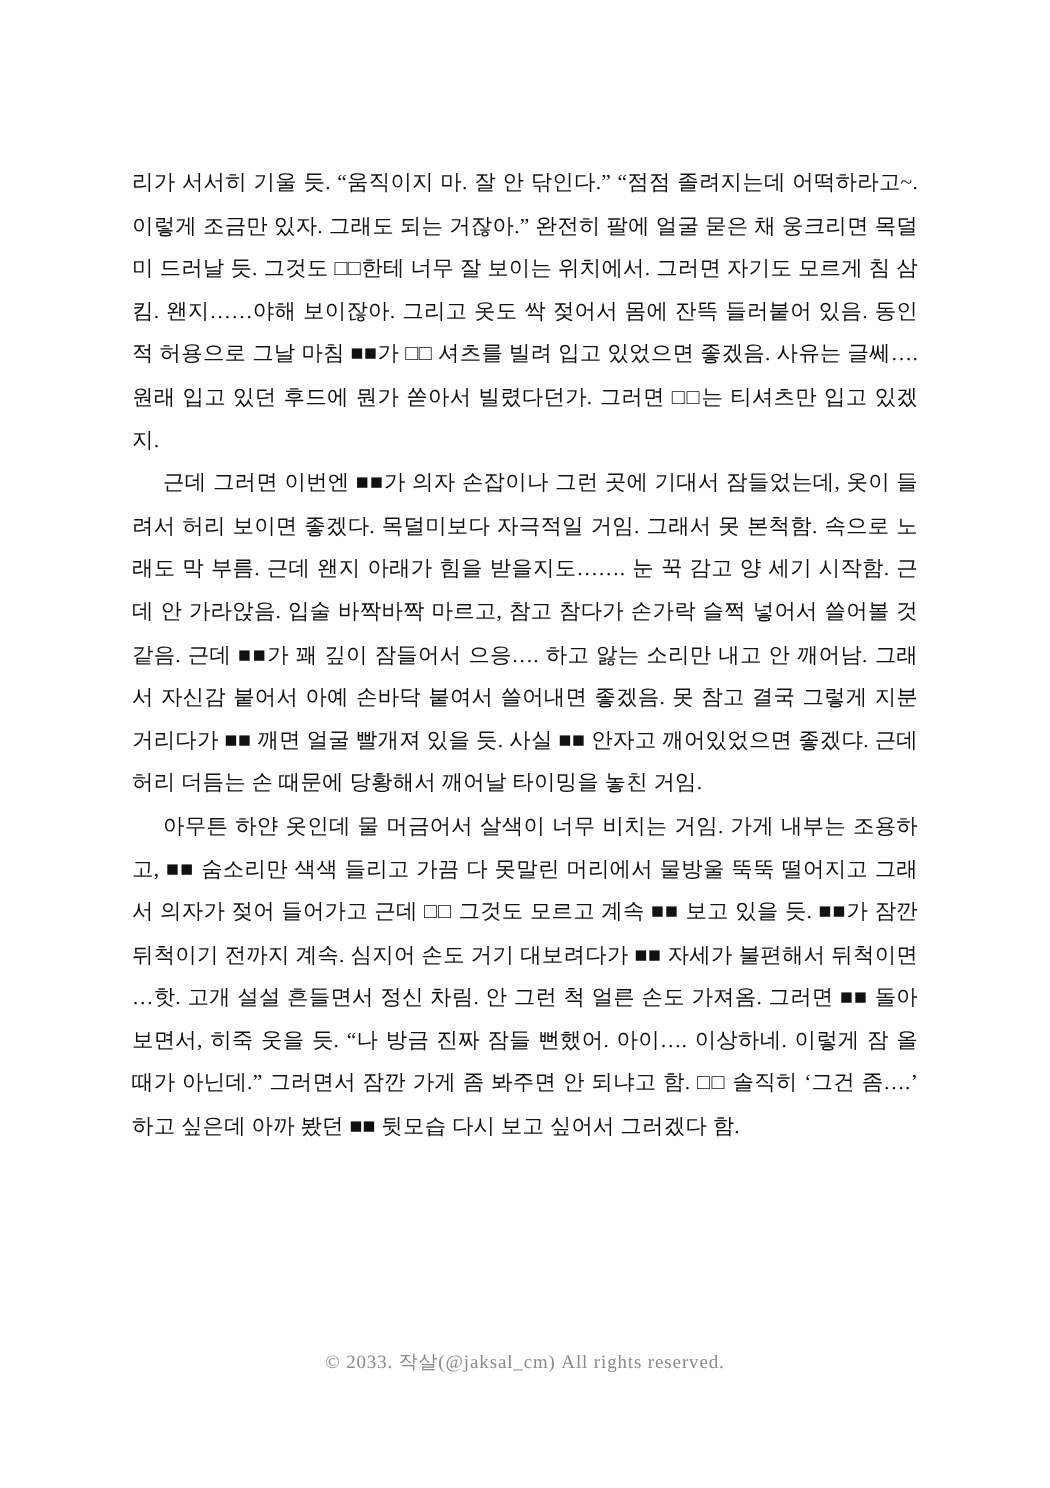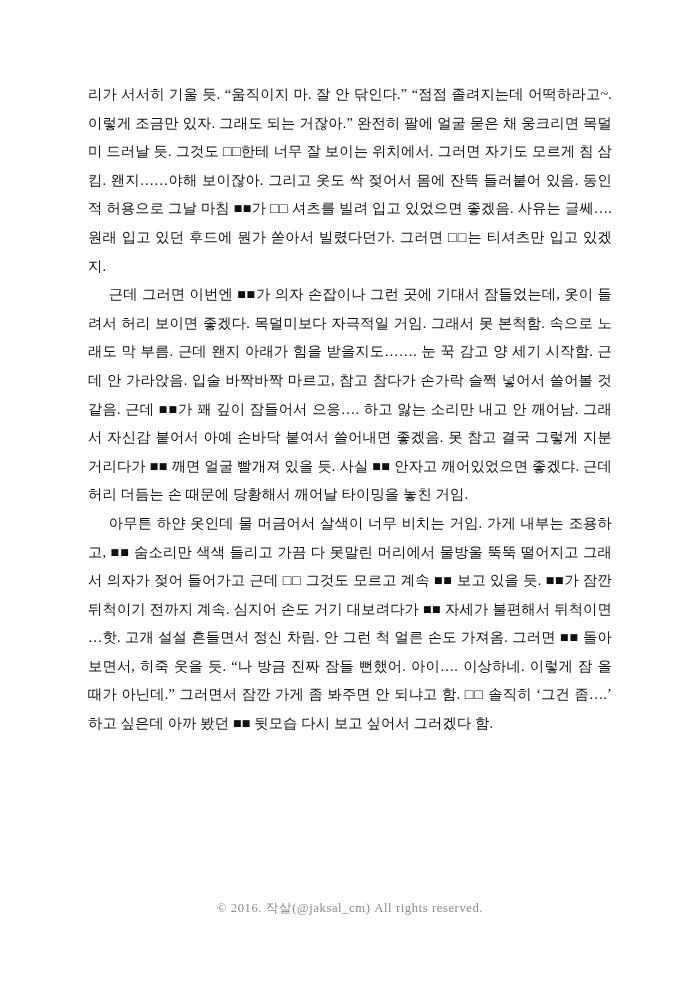--- a/index.html
+++ b/index.html
@@ -12,21 +12,21 @@
     background: #ffffff;
     font-family: "Liberation Serif", serif;
     color: #111111;
     overflow: hidden;
   }
   .page {
     position: relative;
     width: 700px;
     height: 992px;
     box-sizing: border-box;
-    padding: 80px 88px 0 88px;
+    padding: 108px 88px 0 88px;
   }
   .body-text {
     font-size: 14.3px;
     line-height: 28.6px;
     text-align: justify;
     text-justify: inter-character;
     letter-spacing: 0.15px;
     word-break: break-all;
   }
   .body-text p {
@@ -49,14 +49,14 @@
 </style>
 </head>
 <body>
 
 <div class="page">
   <div class="body-text">
     <p class="">리가 서서히 기울 듯. “움직이지 마. 잘 안 닦인다.” “점점 졸려지는데 어떡하라고~. 이렇게 조금만 있자. 그래도 되는 거잖아.” 완전히 팔에 얼굴 묻은 채 웅크리면 목덜미 드러날 듯. 그것도 □□한테 너무 잘 보이는 위치에서. 그러면 자기도 모르게 침 삼킴. 왠지……야해 보이잖아. 그리고 옷도 싹 젖어서 몸에 잔뜩 들러붙어 있음. 동인적 허용으로 그날 마침 ■■가 □□ 셔츠를 빌려 입고 있었으면 좋겠음. 사유는 글쎄…. 원래 입고 있던 후드에 뭔가 쏟아서 빌렸다던가. 그러면 □□는 티셔츠만 입고 있겠지.</p>
     <p class="indent">근데 그러면 이번엔 ■■가 의자 손잡이나 그런 곳에 기대서 잠들었는데, 옷이 들려서 허리 보이면 좋겠다. 목덜미보다 자극적일 거임. 그래서 못 본척함. 속으로 노래도 막 부름. 근데 왠지 아래가 힘을 받을지도……. 눈 꾹 감고 양 세기 시작함. 근데 안 가라앉음. 입술 바짝바짝 마르고, 참고 참다가 손가락 슬쩍 넣어서 쓸어볼 것 같음. 근데 ■■가 꽤 깊이 잠들어서 으응…. 하고 앓는 소리만 내고 안 깨어남. 그래서 자신감 붙어서 아예 손바닥 붙여서 쓸어내면 좋겠음. 못 참고 결국 그렇게 지분거리다가 ■■ 깨면 얼굴 빨개져 있을 듯. 사실 ■■ 안자고 깨어있었으면 좋겠댜. 근데 허리 더듬는 손 때문에 당황해서 깨어날 타이밍을 놓친 거임.</p>
     <p class="indent">아무튼 하얀 옷인데 물 머금어서 살색이 너무 비치는 거임. 가게 내부는 조용하고, ■■ 숨소리만 색색 들리고 가끔 다 못말린 머리에서 물방울 뚝뚝 떨어지고 그래서 의자가 젖어 들어가고 근데 □□ 그것도 모르고 계속 ■■ 보고 있을 듯. ■■가 잠깐 뒤척이기 전까지 계속. 심지어 손도 거기 대보려다가 ■■ 자세가 불편해서 뒤척이면 …핫. 고개 설설 흔들면서 정신 차림. 안 그런 척 얼른 손도 가져옴. 그러면 ■■ 돌아보면서, 히죽 웃을 듯. “나 방금 진짜 잠들 뻔했어. 아이…. 이상하네. 이렇게 잠 올 때가 아닌데.” 그러면서 잠깐 가게 좀 봐주면 안 되냐고 함. □□ 솔직히 ‘그건 좀….’ 하고 싶은데 아까 봤던 ■■ 뒷모습 다시 보고 싶어서 그러겠다 함.</p>
   </div>
-  <div class="footer">© 2016. 작살(@jaksal_cm) All rights reserved.</div>
+  <div class="footer">© 2033. 작살(@jaksal_cm) All rights reserved.</div>
 </div>
 
 </body></html>

